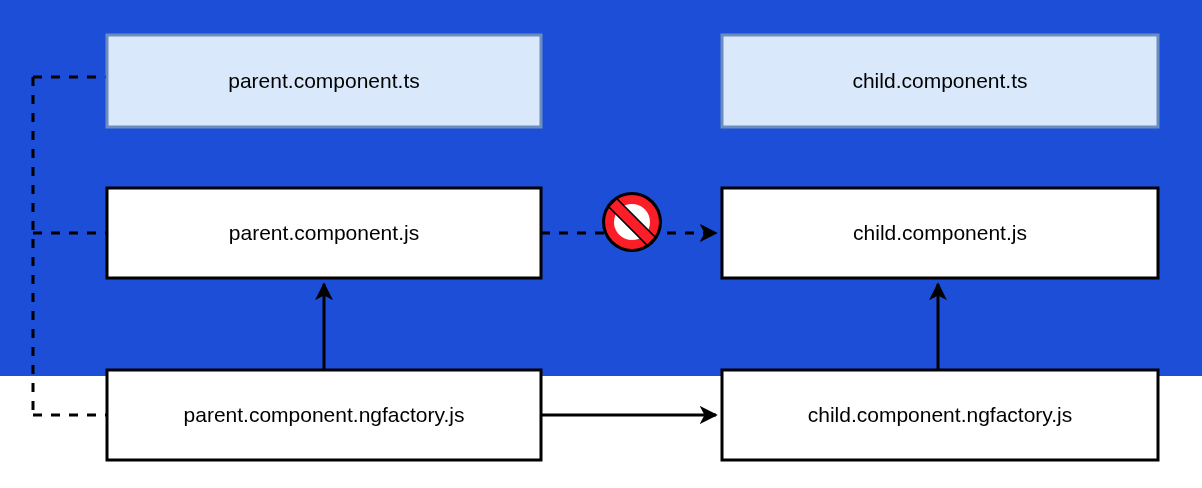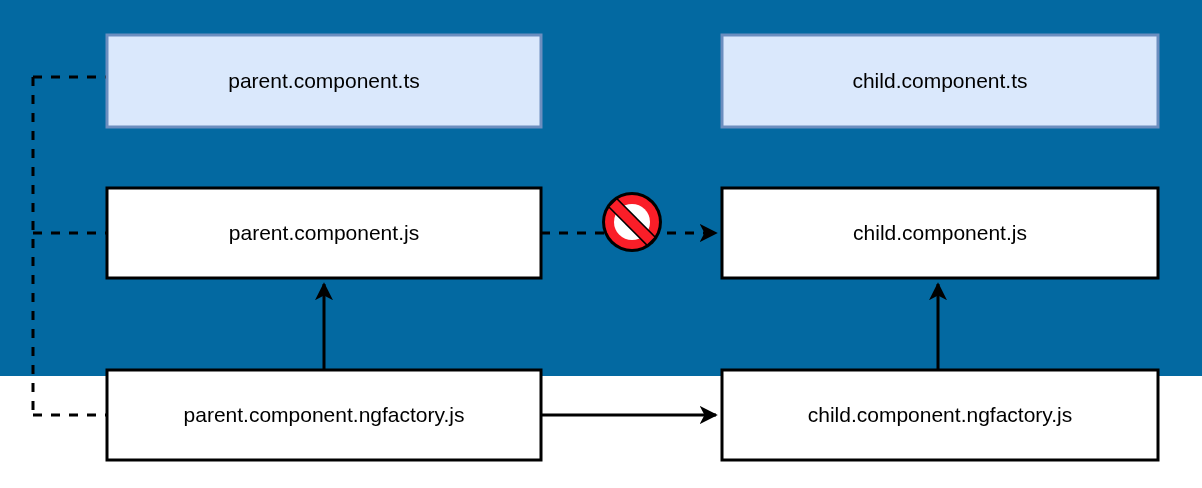--- a/index.html
+++ b/index.html
@@ -10,21 +10,21 @@
   body {
     width: 1202px;
     height: 488px;
     font-family: "Liberation Sans", sans-serif;
     overflow: hidden;
   }
   #diagram-root {
     position: relative;
     width: 1202px;
     height: 376px;
-    background: #0369a1;
+    background: #1d4ed8;
   }
   svg#diagram {
     display: block;
     width: 1202px;
     height: 488px;
   }
   .node-label {
     font-family: "Liberation Sans", sans-serif;
     font-size: 21px;
     fill: #000000;

